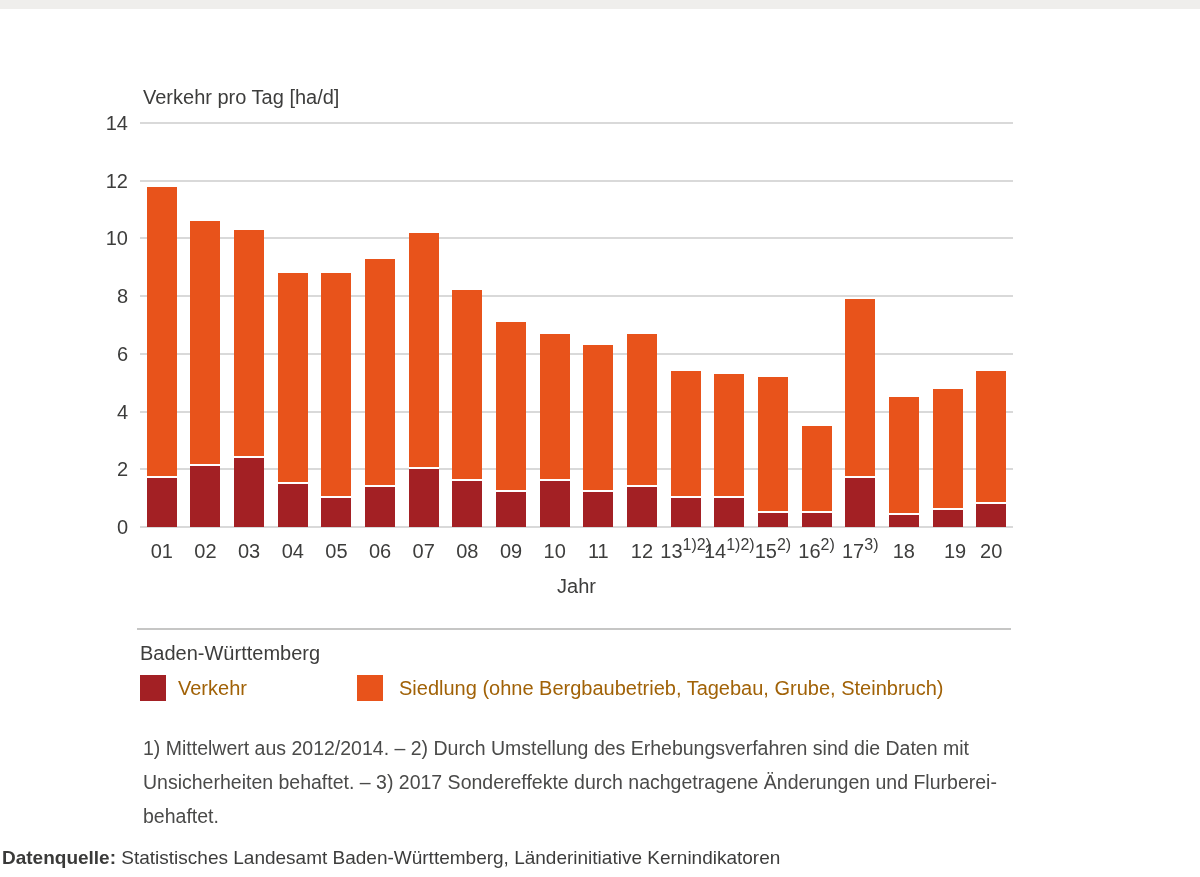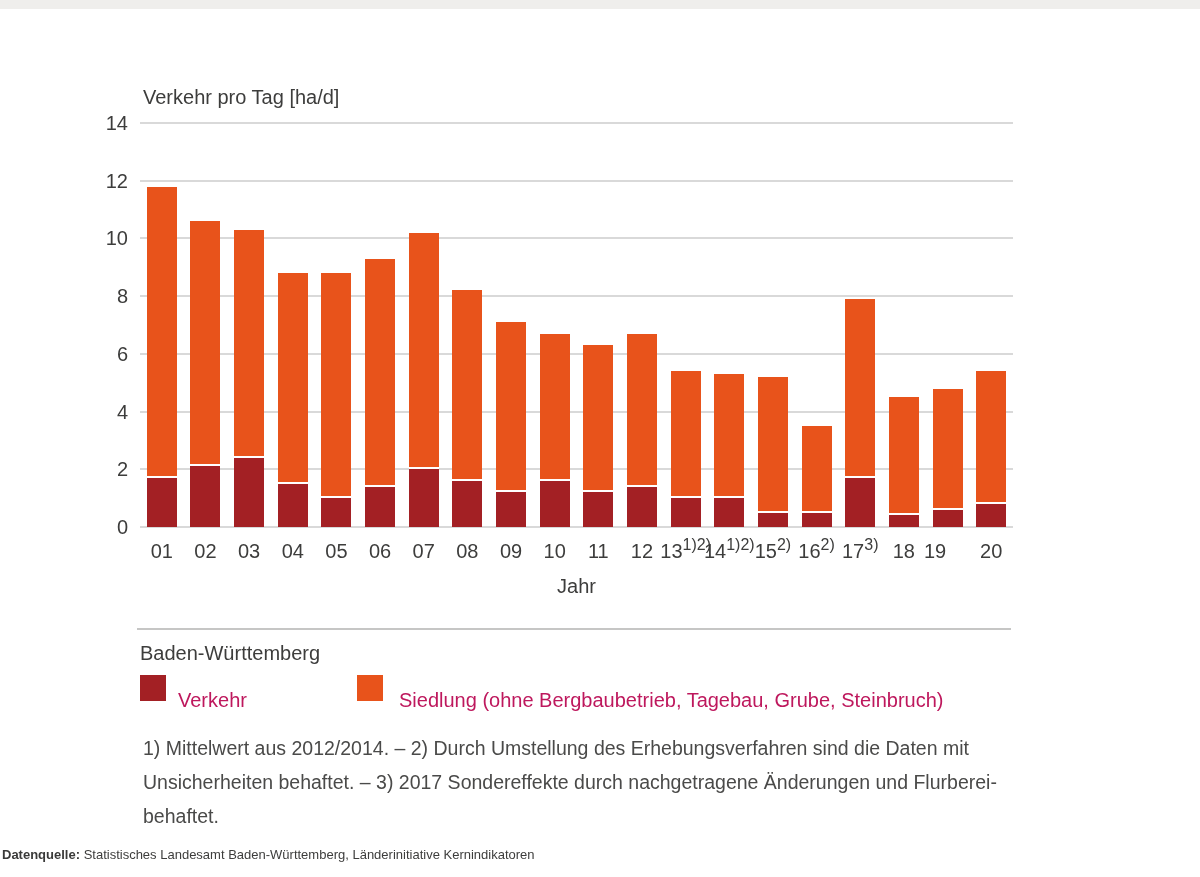--- a/index.html
+++ b/index.html
@@ -20,23 +20,23 @@
   .xlabels{position:absolute;left:140px;top:540px;width:873px;height:28px;}
   .xtick{position:absolute;top:0;text-align:right;font-size:20px;color:#3d3d3c;white-space:nowrap;
     transform:translateX(-50%);}
   .xtick sup{font-size:16px;line-height:0;margin-top:16px;}
   .x-axis-title{position:absolute;left:140px;top:575px;width:873px;text-align:center;
     font-size:20px;color:#3d3d3c;}
   .separator{position:absolute;left:137px;top:628px;width:874px;height:2px;background:#c6c6c5;}
   .legend-region{position:absolute;left:140px;top:642px;font-size:20px;color:#3d3d3c;}
   .legend-row{position:absolute;left:140px;top:675px;width:873px;height:27px;}
   .swatch{position:absolute;top:0;width:26px;height:26px;}
-  .legend-label{position:absolute;top:14px;font-size:20px;color:#be185d;white-space:nowrap;}
+  .legend-label{position:absolute;top:2px;font-size:20px;color:#a16207;white-space:nowrap;}
   .footnotes{position:absolute;left:143px;top:731px;font-size:19.5px;color:#4a4a49;line-height:34px;}
-  .source{position:absolute;left:2px;top:847px;font-size:13px;color:#3d3d3c;}
+  .source{position:absolute;left:2px;top:847px;font-size:19px;color:#3d3d3c;}
   .source b{color:#3a3a39;}
 </style>
 </head>
 <body>
 
 <div class="page">
   <div class="top-strip"></div>
 
 
   <div class="unit-label">Verkehr pro Tag [ha/d]</div>
@@ -200,21 +200,21 @@
       <div class="xtick" style="left: 371.025px;">09</div>
       <div class="xtick" style="left: 414.675px;">10</div>
       <div class="xtick" style="left: 458.325px;">11</div>
       <div class="xtick" style="left: 501.975px;">12</div>
       <div class="xtick" style="left: 545.625px;">13<sup>1)2)</sup></div>
       <div class="xtick" style="left: 589.275px;">14<sup>1)2)</sup></div>
       <div class="xtick" style="left: 632.925px;">15<sup>2)</sup></div>
       <div class="xtick" style="left: 676.575px;">16<sup>2)</sup></div>
       <div class="xtick" style="left: 720.225px;">17<sup>3)</sup></div>
       <div class="xtick" style="left: 763.875px;">18</div>
-      <div class="xtick" style="left: 795px;">19</div>
+      <div class="xtick" style="left: 815px;">19</div>
       <div class="xtick" style="left: 851.175px;">20</div>
     </div>
 
   <div class="x-axis-title">Jahr</div>
 
   <div class="separator"></div>
 
   <div class="legend-region">Baden-Württemberg</div>
 
   <div class="legend-row">

